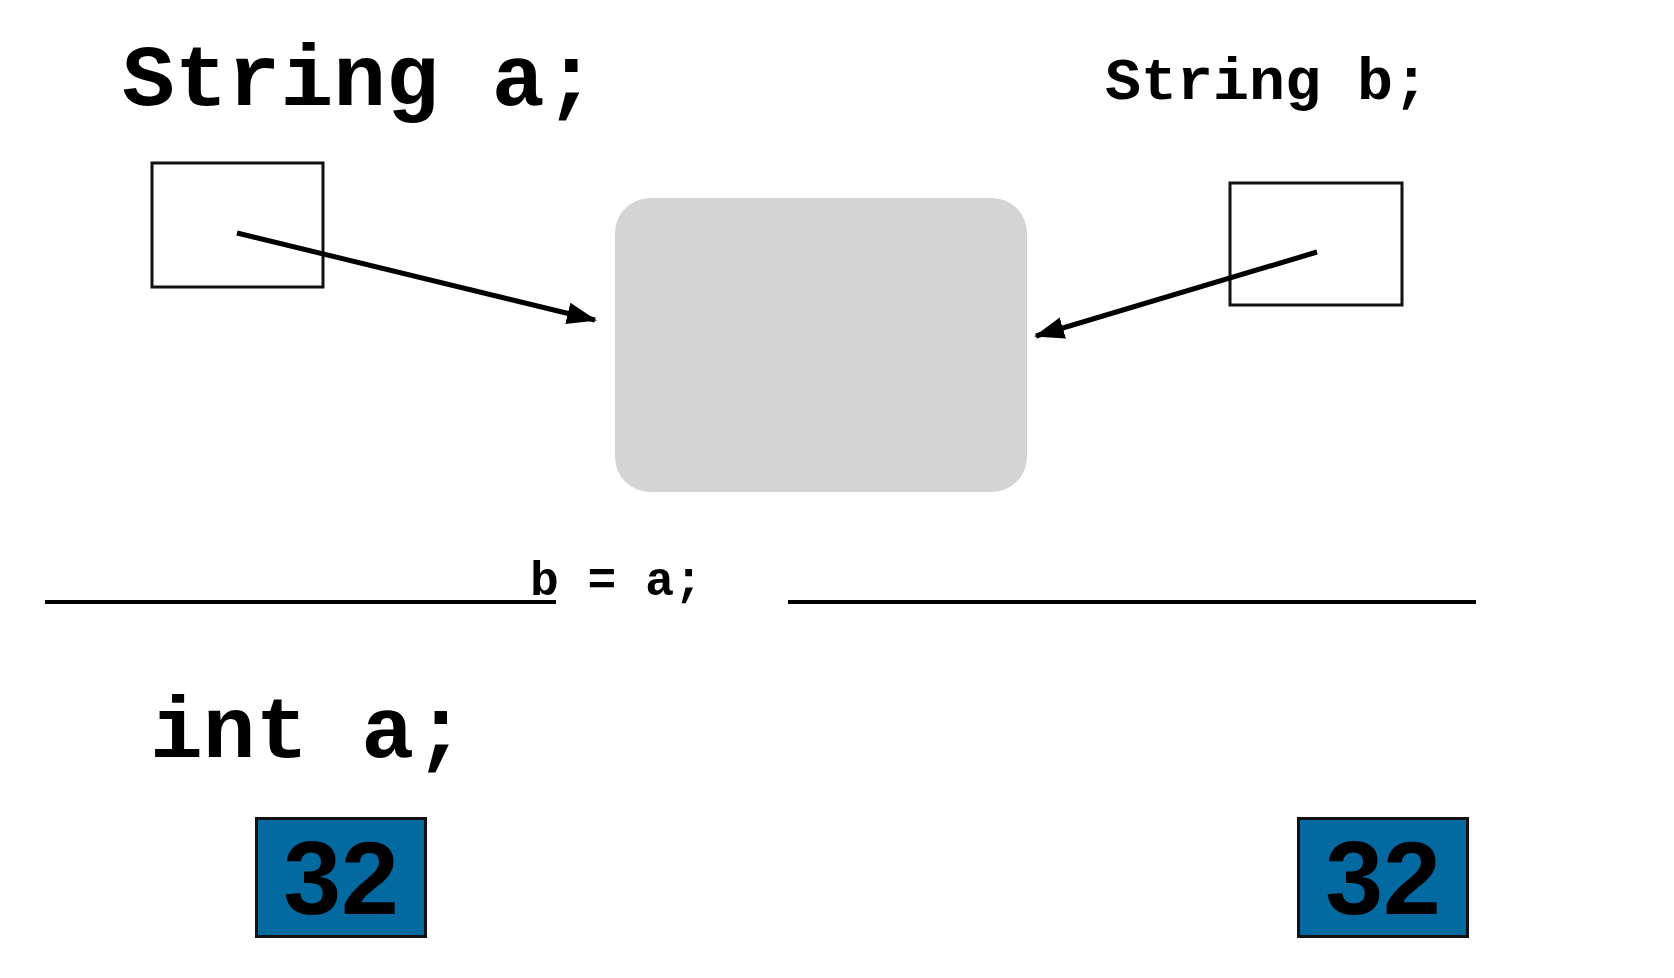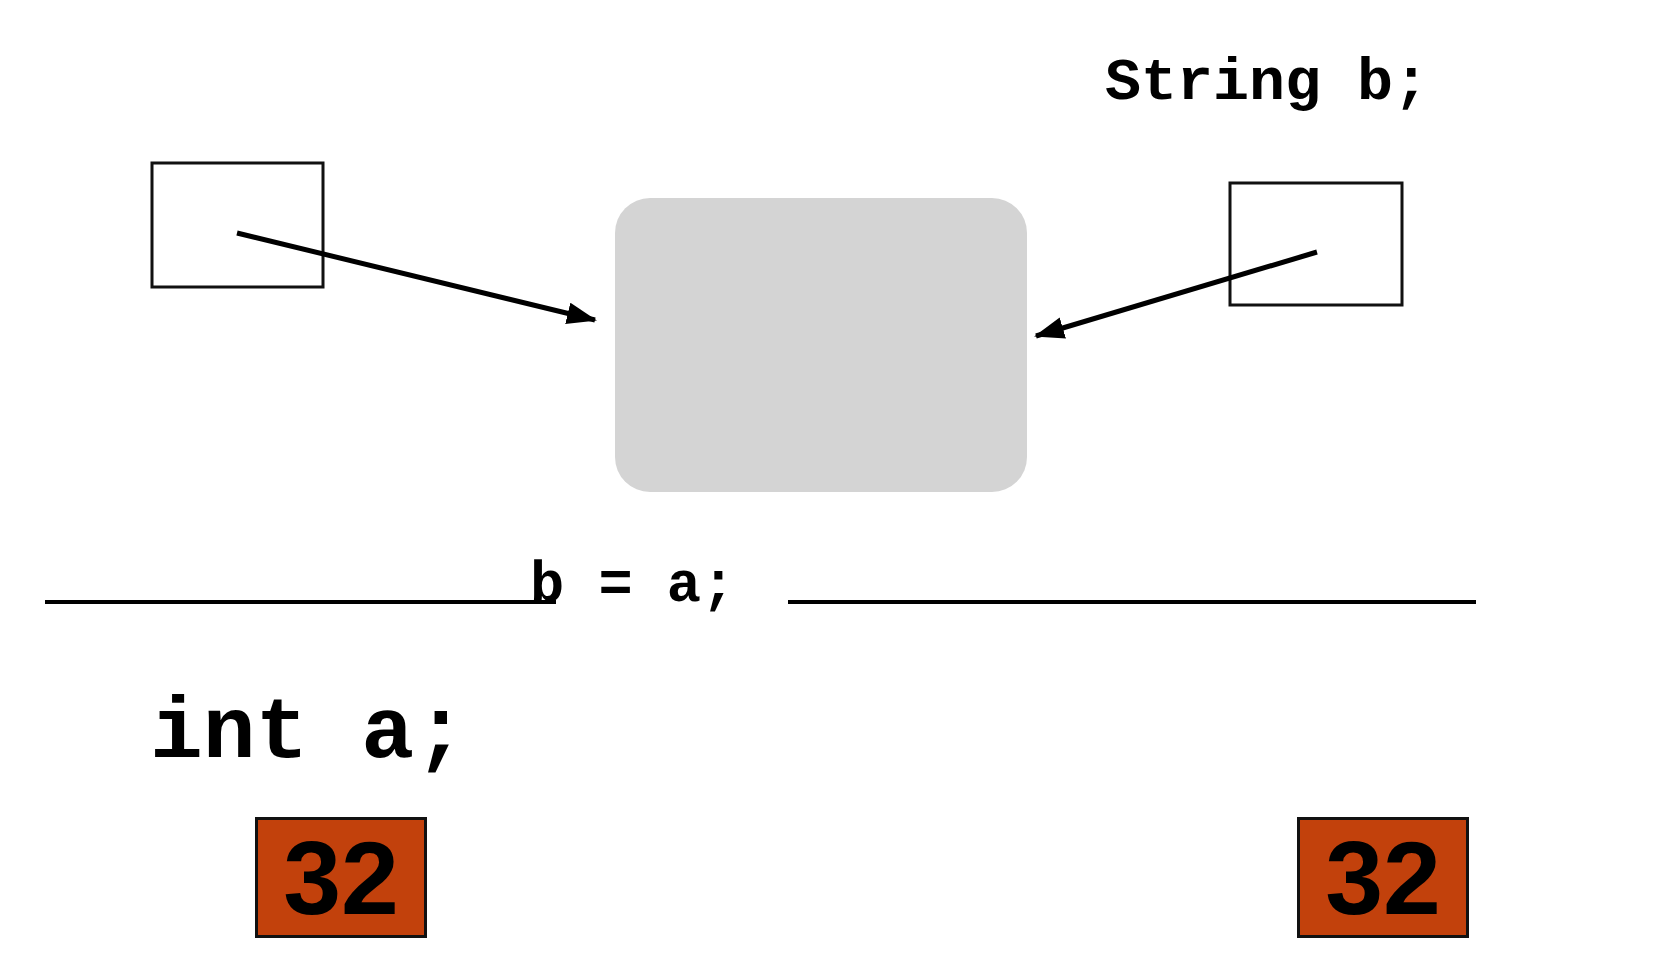--- a/index.html
+++ b/index.html
@@ -20,29 +20,29 @@
   .code {
     position: absolute;
     font-family: "Liberation Mono", monospace;
     font-weight: 700;
     line-height: 1;
     color: #000000;
     white-space: pre;
   }
   .label-string-a { left: 122px;  top: 38px;  font-size: 88px; }
   .label-string-b { left: 1105px; top: 53px;  font-size: 60px; }
-  .label-assignment { left: 530px; top: 558px; font-size: 57px; }
+  .label-assignment { left: 530px; top: 558px; font-size: 48px; }
   .label-int-a { left: 150px;  top: 690px; font-size: 88px; }
   .label-int-b { left: 1193px; top: 690px; font-size: 88px; }
   .value-box {
     position: absolute;
     box-sizing: border-box;
     width: 172px;
     height: 121px;
-    background: #c2410c;
+    background: #0369a1;
     border: 3px solid #111111;
     display: flex;
     align-items: center;
     justify-content: center;
   }
   .value-box-a { left: 255px;  top: 817px; }
   .value-box-b { left: 1297px; top: 817px; }
   .value-text {
     font-family: "Liberation Sans", sans-serif;
     font-weight: 700;
@@ -68,20 +68,21 @@
     <rect x="152" y="163" width="171" height="124" stroke-width="3" stroke="#111111" fill="#ffffff"></rect>
     <rect x="1230" y="183" width="172" height="122" stroke-width="3" stroke="#111111" fill="#ffffff"></rect>
 
     <line x1="237" y1="233" x2="595" y2="320" stroke="#000000" stroke-width="5" marker-end="url(#ah)"></line>
     <line x1="1317" y1="252" x2="1036" y2="336" stroke="#000000" stroke-width="5" marker-end="url(#ah)"></line>
 
     <line x1="45" y1="602" x2="556" y2="602" stroke="#000000" stroke-width="4"></line>
     <line x1="788" y1="602" x2="1476" y2="602" stroke="#000000" stroke-width="4"></line>
   </svg>
 
+  <div class="code label-string-a">String a;</div>
   <div class="code label-string-b">String b;</div>
   <div class="code label-assignment">b = a;</div>
   <div class="code label-int-a">int a;</div>
 
   <div class="value-box value-box-a">
     <span class="value-text">32</span>
   </div>
   <div class="value-box value-box-b">
     <span class="value-text">32</span>
   </div>

